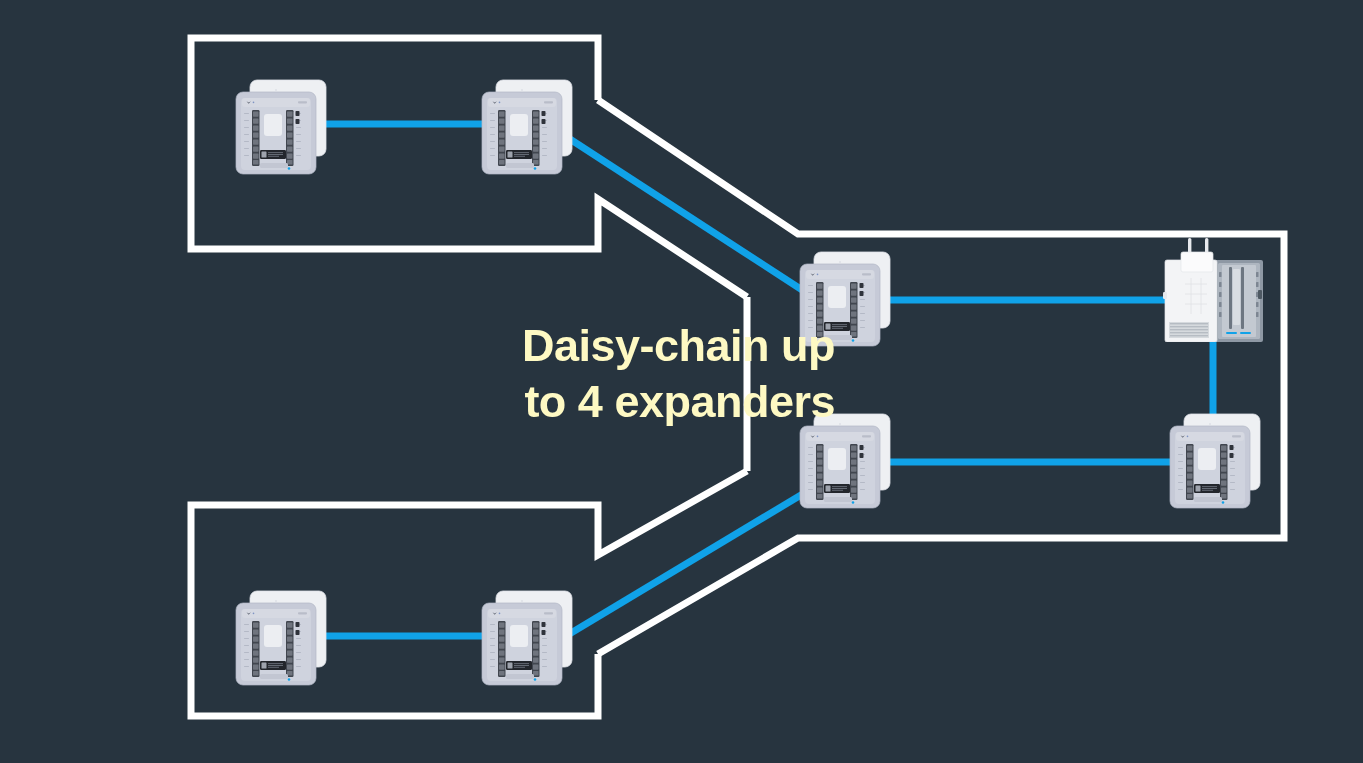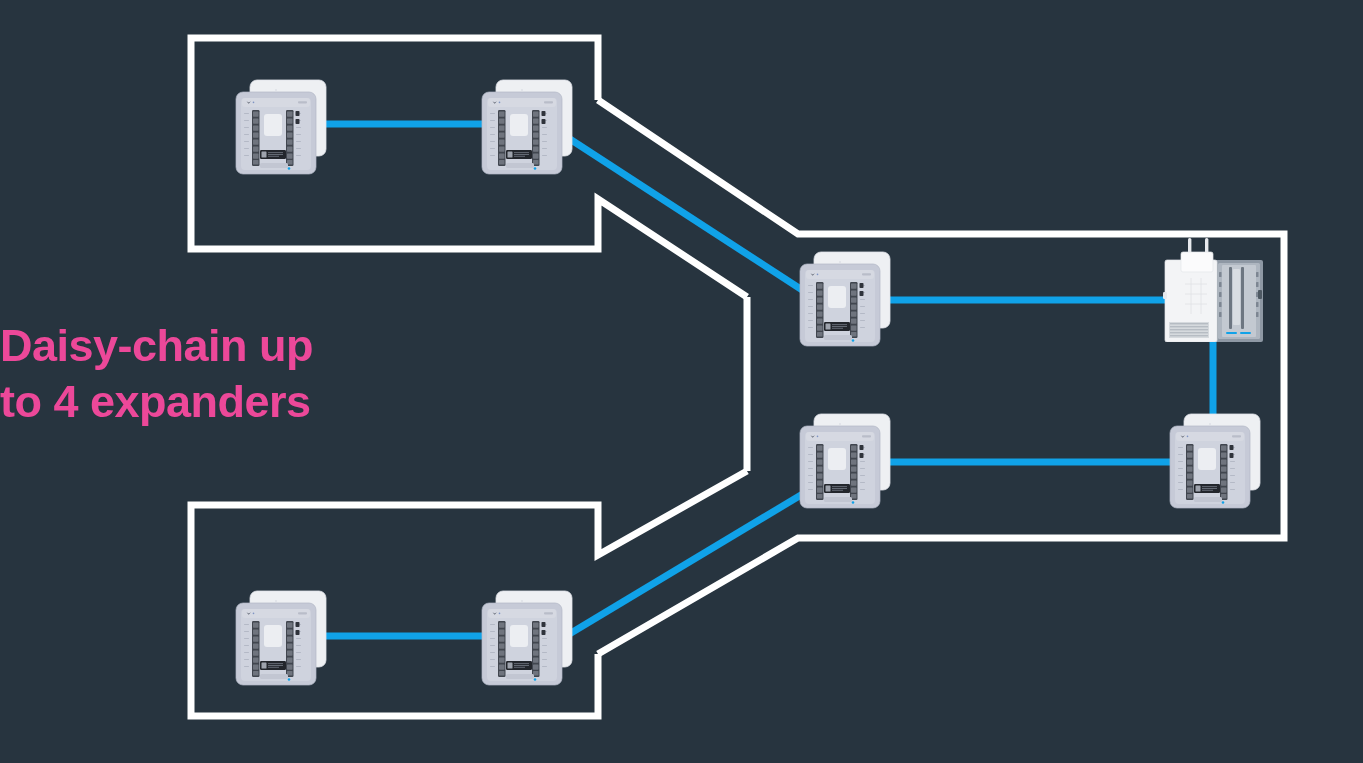--- a/index.html
+++ b/index.html
@@ -21,29 +21,30 @@
     inset: 0;
     width: 1363px;
     height: 763px;
     display: block;
   }
   .headline {
     position: absolute;
     left: 0;
     top: 318px;
     width: 788px;
-    text-align: left;
-    color: #ec4899;
+    text-align: right;
+    color: #fef9c3;
     font-family: "Liberation Sans", sans-serif;
     font-weight: 700;
     font-size: 45px;
     line-height: 56px;
     letter-spacing: -0.5px;
     white-space: pre-line;
     user-select: none;
+    padding-left: 47px;
   }
 </style>
 </head>
 <body>
 
 <div id="stage">
 
   <svg id="diagram-svg" viewBox="0 0 1363 763">
     <defs>
 

